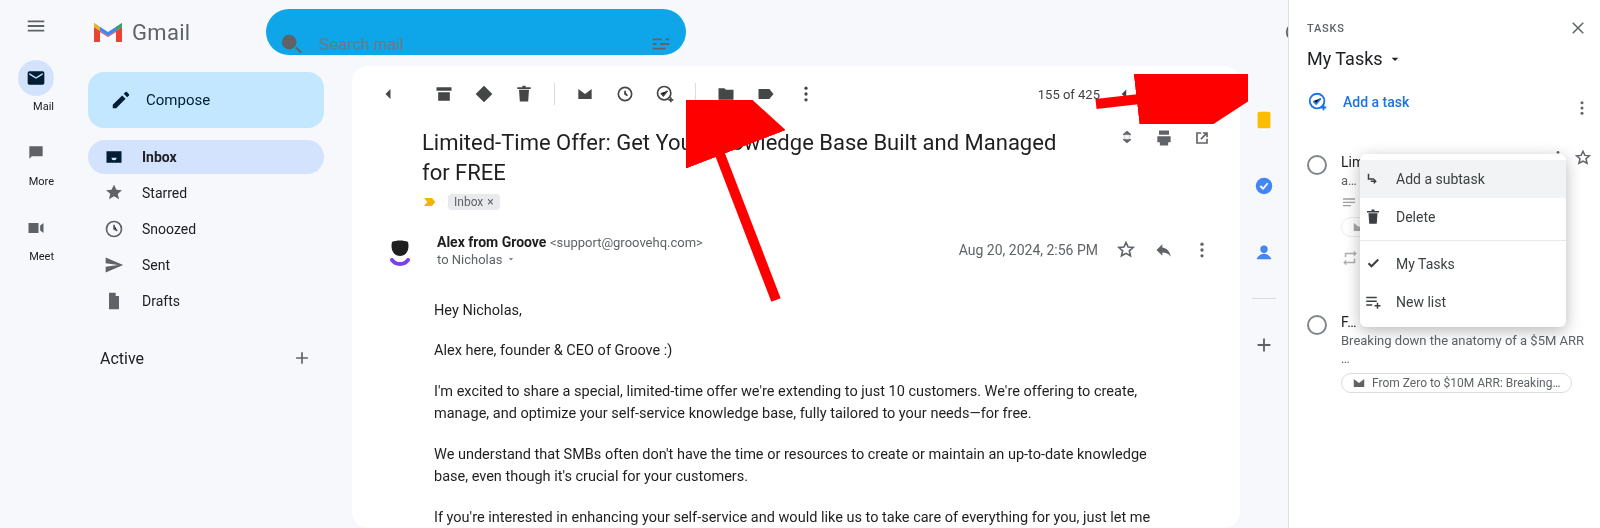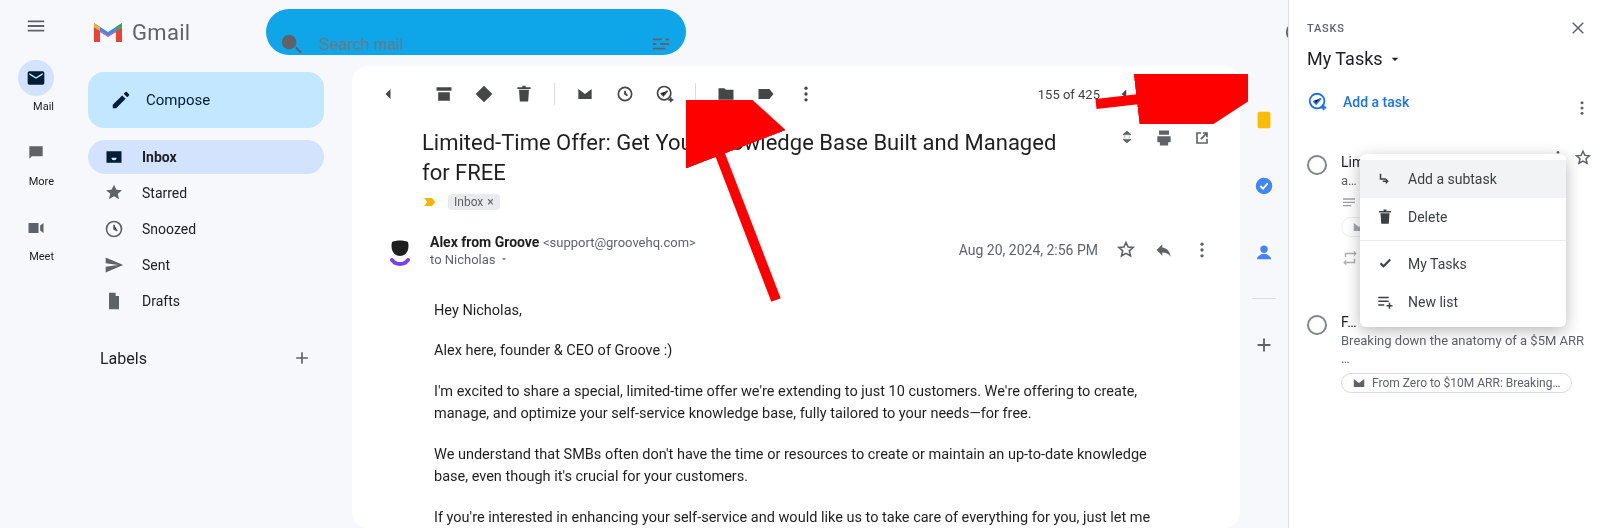--- a/index.html
+++ b/index.html
@@ -61,21 +61,21 @@
   .tb-spacer{flex:1}
   .count{color:#404040;font-size:13px;margin-right:4px}
 
   .msg-head{padding:6px 28px 0 70px;display:flex;align-items:flex-start;gap:16px}
   .subject{font-size:22px;line-height:30px;color:#1f1f1f;font-weight:400;max-width:640px}
   .subj-row{display:flex;align-items:center;gap:10px;margin-top:6px}
   .imp-marker{width:16px;height:16px;color:#f4b400}
   .inbox-chip{background:#e8eaed;color:#5f6368;border-radius:4px;font-size:12px;padding:1px 6px;display:flex;align-items:center;gap:4px}
   .msg-head .right-icns{margin-left:auto;display:flex;align-items:flex-start;gap:18px;color:#5f6368}
 
-  .sender{display:flex;align-items:center;gap:10px;padding:20px 28px 0 28px}
+  .sender{display:flex;align-items:center;gap:17px;padding:20px 28px 0 28px}
   .sender-av{width:40px;height:40px;border-radius:50%;display:flex;align-items:center;justify-content:center}
   .sender-name{font-weight:700;color:#1f1f1f}
   .sender-email{color:#5f6368;font-size:13px}
   .sender-meta{margin-left:auto;display:flex;align-items:center;gap:18px;color:#5f6368}
   .sender .below{display:block;color:#5f6368;font-size:13px;margin-top:2px}
 
   .body{padding:18px 64px 0 82px;font-size:14.5px;line-height:1.55;color:#1f1f1f}
   .body p{margin:12px 0 18px}
 
   
@@ -95,21 +95,21 @@
   .task-item .circle{flex:0 0 20px;width:20px;height:20px;border:2px solid #80868b;border-radius:50%;margin-top:2px;cursor:pointer}
   .task-item .title{font-size:14px;color:var(--text);line-height:1.35}
   .task-item .meta{font-size:13px;color:var(--text2);line-height:1.35}
   .task-item .star{position:absolute;right:2px;top:2px;color:#5f6368;cursor:pointer}
   .task-item .item-dots{position:absolute;right:28px;top:2px;color:#5f6368;cursor:pointer}
   .email-chip{display:inline-flex;align-items:center;gap:6px;border:1px solid #dadce0;border-radius:16px;font-size:12px;color:#5f6368;padding:2px 10px;margin-top:6px;max-width:240px;white-space:nowrap;overflow:hidden;text-overflow:ellipsis}
   .email-chip.elide{max-width:240px}
 
   
   .ctx{position:absolute;right:34px;top:154px;width:206px;background:#fff;border-radius:6px;box-shadow:0 4px 16px rgba(0,0,0,.28);padding:6px 0;z-index:30}
-  .ctx-item{display:flex;align-items:center;gap:14px;padding:10px 16px;font-size:14px;color:#3c4043;cursor:pointer}
+  .ctx-item{display:flex;align-items:center;gap:14px;padding:10px 4px;font-size:14px;color:#3c4043;cursor:pointer}
   .ctx-item.hover{background:#f1f3f4}
   .ctx-sep{height:1px;background:#e8eaed;margin:4px 0}
 
   
   .arrow{position:absolute;z-index:40;color:var(--arrow)}
   svg{display:block}
 
   
   .gword span:nth-child(1){color:#4285f4}
   .gword span:nth-child(2){color:#ea4335}
@@ -240,21 +240,21 @@
         <span>Sent</span>
       </div>
     <div class="nav-item">
         <svg width="20" height="20" viewBox="0 0 24 24">
           <path fill="currentColor" d="M6 2h8l4 4v16H6zM14 2v4h4"></path>
         </svg>
         <span>Drafts</span>
       </div>
   </div>
   <div class="labels">
-    <span>Labels</span>
+    <span>Active</span>
     <span class="plus">
         <svg width="20" height="20" viewBox="0 0 24 24">
           <path fill="currentColor" d="M11 5h2v6h6v2h-6v6h-2v-6H5v-2h6z"></path>
         </svg>
       </span>
   </div>
 </div>
 
 <div class="main">
   <div class="toolbar">

